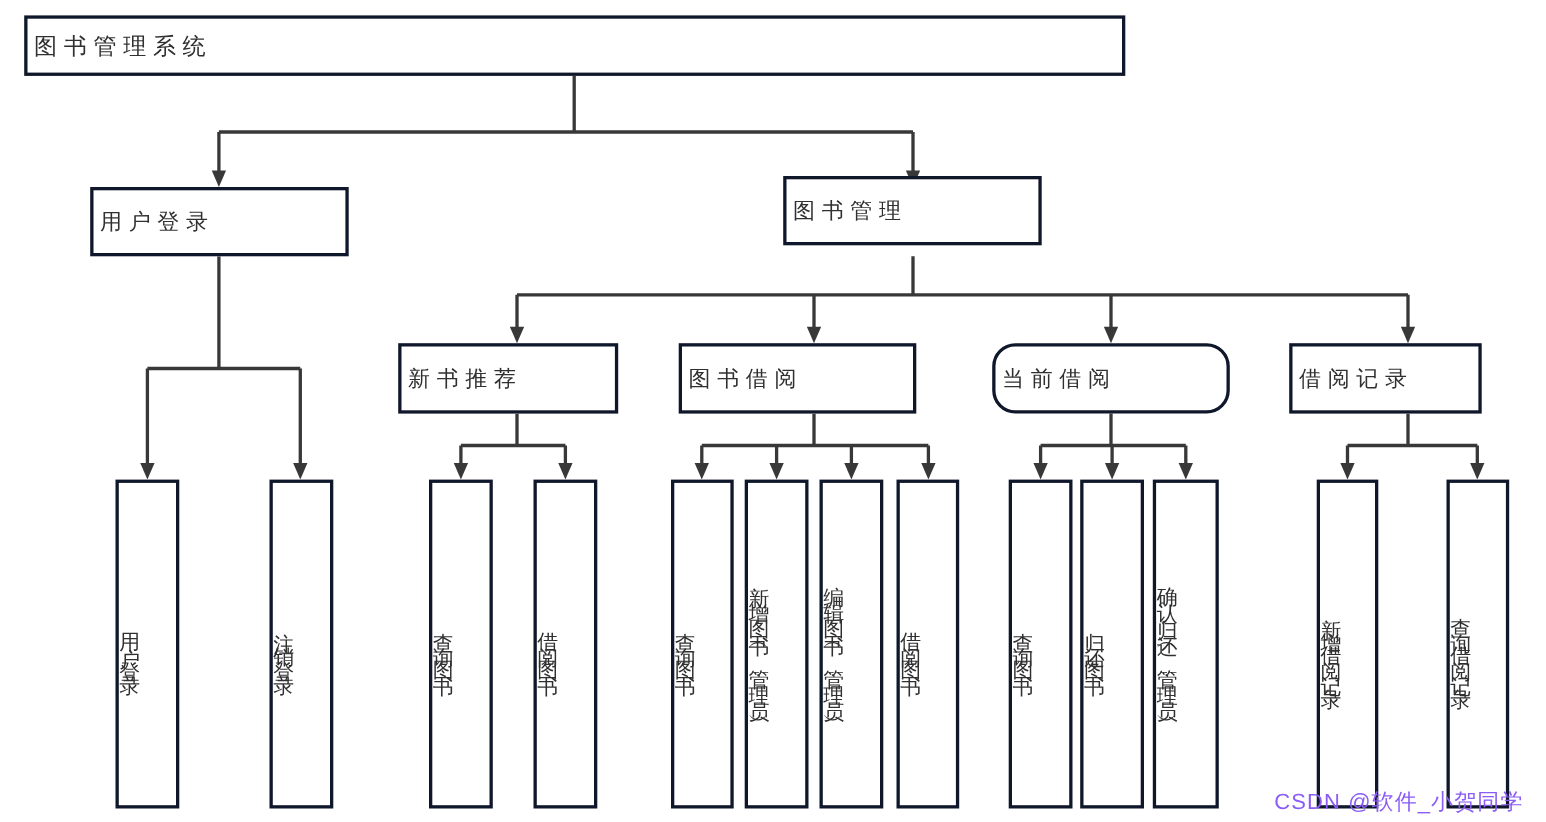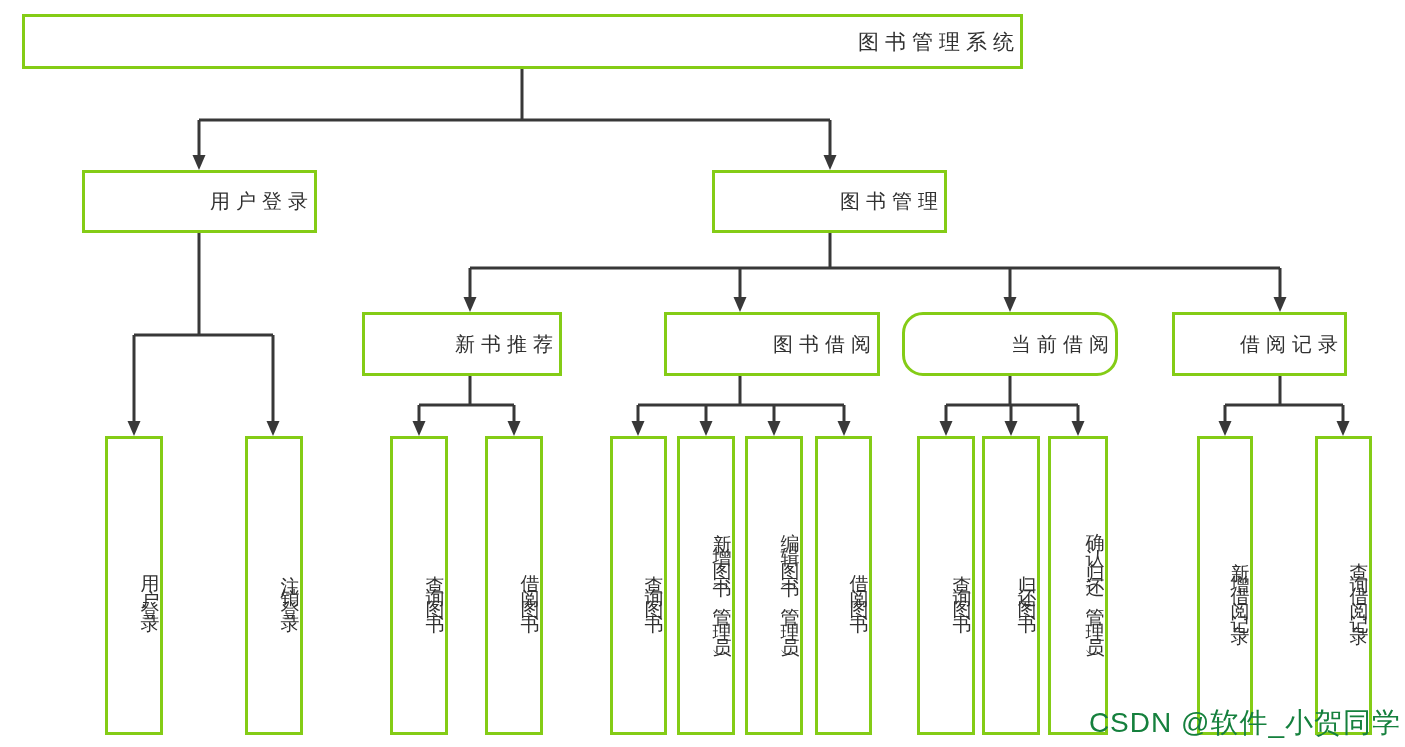--- a/index.html
+++ b/index.html
@@ -3,35 +3,35 @@
 <meta charset="utf-8">
 <style>
   html,body{margin:0;padding:0;background:#ffffff;}
   .stage{
     position:relative;width:1405px;height:747px;background:#ffffff;overflow:hidden;
     font-family:"Liberation Sans","DejaVu Sans",sans-serif;color:#303030;
   }
   .wires{position:absolute;left:0;top:0;width:1405px;height:747px;z-index:1;}
   .hbox,.vbox{
     position:absolute;box-sizing:border-box;background:#ffffff;
-    border:3px solid #84cc16;display:flex;align-items:center;justify-content:flex-end;
+    border:3px solid #0f172a;display:flex;align-items:center;justify-content:flex-start;
     z-index:2;
   }
   .hbox .lbl{
     font-size:20px;letter-spacing:6px;text-indent:6px;white-space:nowrap;color:#303030;
   }
   .hbox.root .lbl{font-size:21px;}
   .vbox .lbl{
     writing-mode:vertical-rl;text-orientation:mixed;
     font-size:19px;letter-spacing:13px;line-height:1;color:#303030;
   }
   .vbox.dense .lbl{letter-spacing:15px;}
   .watermark{
-    position:absolute;right:4px;bottom:5px;z-index:5;
-    font-size:28px;color:#15803d;white-space:nowrap;letter-spacing:1px;
+    position:absolute;right:20px;bottom:5px;z-index:5;
+    font-size:20px;color:#8b5cf6;white-space:nowrap;letter-spacing:1px;
   }
 </style>
 </head>
 <body>
 
 <div class="stage">
 
   <svg class="wires" viewBox="0 0 1405 747" xmlns="http://www.w3.org/2000/svg" aria-hidden="true">
     <g stroke="#383838" stroke-width="3" fill="none">
       <path d="M522 69 V120 M199 120 H830 M199 120 V158 M830 120 V158"></path>
@@ -65,28 +65,28 @@
     </g>
   </svg>
 
   <div class="hbox root" style="left:22px;top:14px;width:1001px;height:55px;">
     <span class="lbl">图书管理系统</span>
   </div>
 
   <div class="hbox" style="left:82px;top:170px;width:235px;height:63px;">
     <span class="lbl">用户登录</span>
   </div>
-  <div class="hbox" style="left:712px;top:170px;width:235px;height:63px;">
+  <div class="hbox" style="left:712px;top:160px;width:235px;height:63px;">
     <span class="lbl">图书管理</span>
   </div>
 
   <div class="hbox" style="left:362px;top:312px;width:200px;height:64px;">
     <span class="lbl">新书推荐</span>
   </div>
-  <div class="hbox" style="left:664px;top:312px;width:216px;height:64px;">
+  <div class="hbox" style="left:617px;top:312px;width:216px;height:64px;">
     <span class="lbl">图书借阅</span>
   </div>
   <div class="hbox" style="left:902px;top:312px;width:216px;height:64px;border-radius:21px;">
     <span class="lbl">当前借阅</span>
   </div>
   <div class="hbox" style="left:1172px;top:312px;width:175px;height:64px;">
     <span class="lbl">借阅记录</span>
   </div>
 
   <div class="vbox" style="left:105px;top:436px;width:58px;height:299px;">

